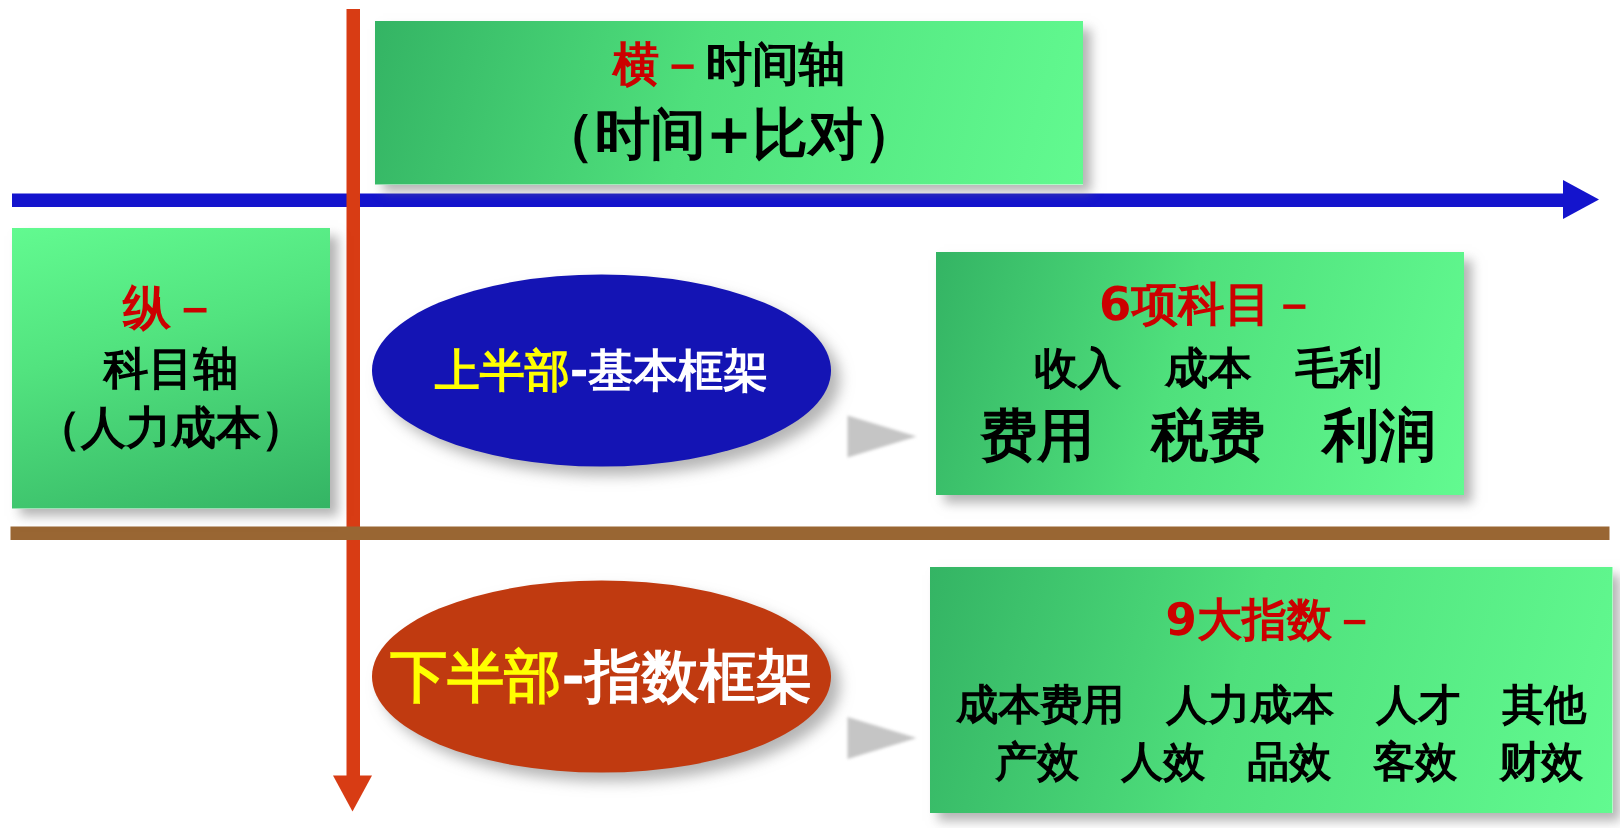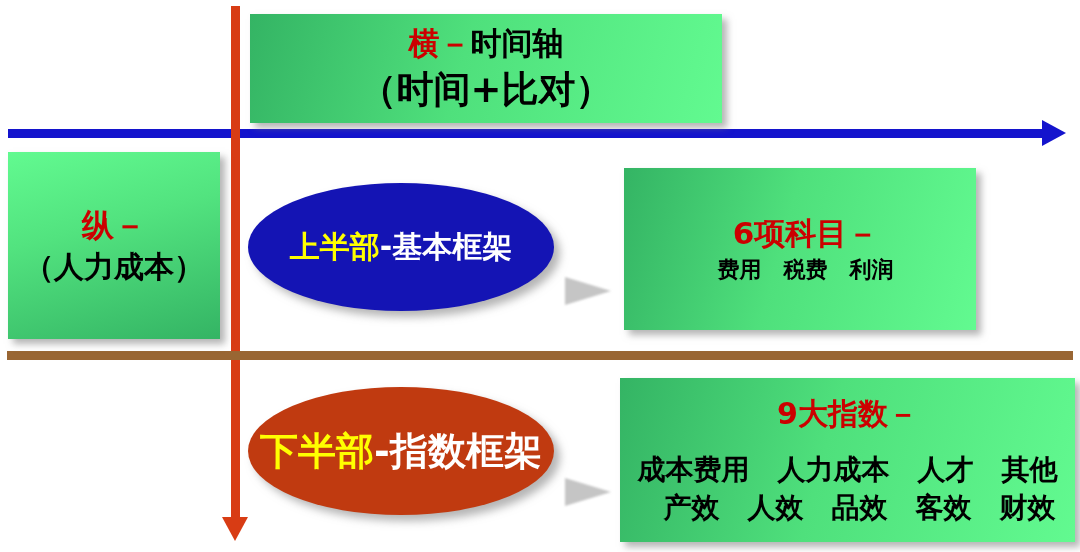--- a/index.html
+++ b/index.html
@@ -115,32 +115,34 @@
 
   <div class="divider-brown" style="left:7px; top:351px; width:1066px; height:9px;"></div>
 
   <div class="gbox" style="left:250px; top:14px; width:472px; height:109px;">
     <span class="ln" style="font-size:31px;"><span class="red-head">横</span><span class="red-head">－</span><span>时间轴</span></span>
     <span class="ln" style="font-size:37px; margin-top:6px;">（时间+比对）</span>
   </div>
 
   <div class="gbox gbox-vert" style="left:8px; top:152px; width:212px; height:187px;">
     <span class="ln" style="font-size:32px;"><span class="red-head">纵</span><span class="red-head">－</span></span>
+    <span class="ln" style="font-size:30px; margin-top:4px;">科目轴</span>
     <span class="ln" style="font-size:30px; margin-top:4px;">（人力成本）</span>
   </div>
 
   <div class="conn-tri" style="left:565px; top:277px; transform: scaleX(-1);"></div>
 
   <div class="ellipse ellipse-blue" style="left:248px; top:183px; width:306px; height:128px;">
     <span style="font-size:30px;"><span class="ell-yellow">上半部</span><span class="ell-white">-基本框架</span></span>
   </div>
 
   <div class="gbox" style="left:624px; top:168px; width:352px; height:162px;padding-left:11px;">
     <span class="ln" style="font-size:31px;"><span class="red-head">6项科目</span><span class="red-head">－</span></span>
-    <span class="ln" style="font-size:22px; margin-top:6px;">费用　税费　利润</span>
+    <span class="ln" style="font-size:29px; margin-top:6px;">收入　成本　毛利</span>
+    <span class="ln" style="font-size:38px; margin-top:6px;">费用　税费　利润</span>
   </div>
 
   <div class="conn-tri" style="left:565px; top:478px; transform: scaleX(-1);"></div>
 
   <div class="ellipse ellipse-red" style="left:248px; top:387px; width:306px; height:128px;">
     <span style="font-size:38px;"><span class="ell-yellow">下半部</span><span class="ell-white">-指数框架</span></span>
   </div>
 
   <div class="gbox" style="left:620px; top:378px; width:455px; height:164px;">
     <span class="ln" style="font-size:30px;text-align:right;"><span class="red-head">9大指数</span><span class="red-head">－</span></span>

